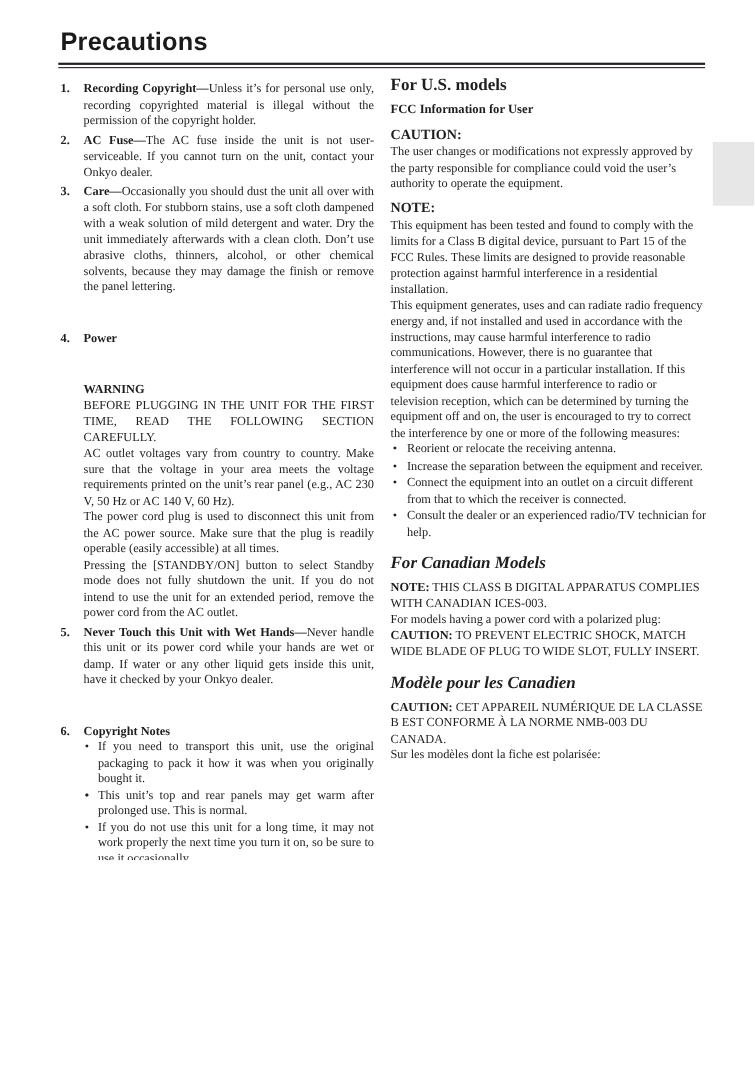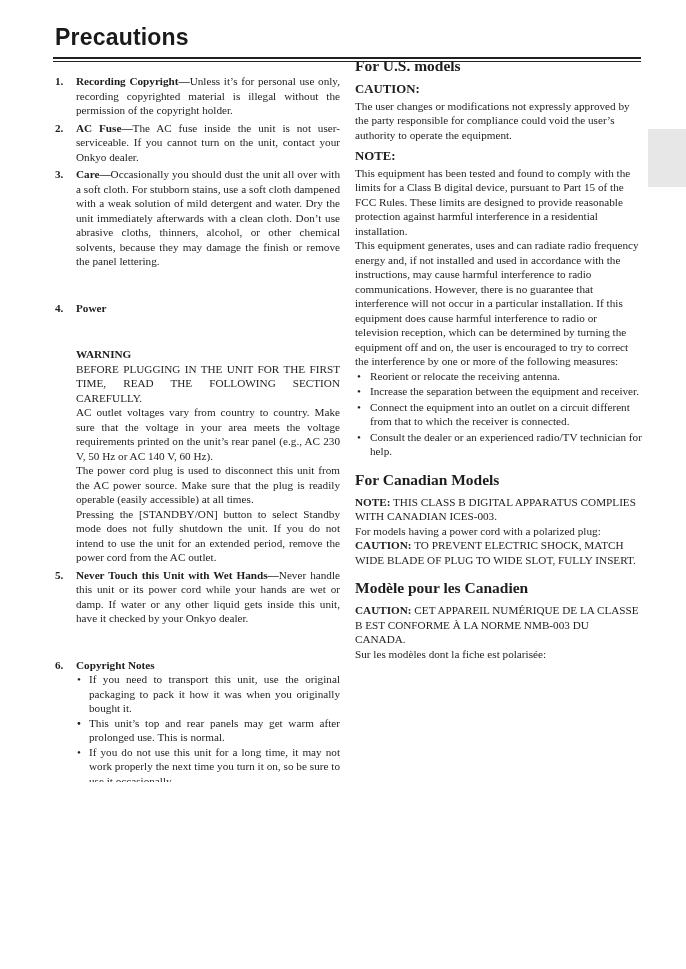--- a/index.html
+++ b/index.html
@@ -15,31 +15,31 @@
   .title-rule {
     position:absolute; left:53px; top:57px; width:588px; height:2px;
     border-top:2.4px solid #231f20; border-bottom:1.1px solid #231f20;
   }
   .side-tab {
     position:absolute; left:648px; top:129px; width:38px; height:58px;
     background:#e7e7e7;
   }
   .col { position:absolute; font-size:11.2px; line-height:14.5px; }
   .col-left { left:55px; top:74px; width:285px; text-align:justify; }
-  .col-right { left:355px; top:56px; width:287px; text-align:left; }
+  .col-right { left:355px; top:68px; width:287px; text-align:left; }
   .b { font-weight:bold;margin-top:32px; }
   .item { position:relative; padding-left:21px; margin:0 0 3px 0; }
   .num { position:absolute; left:0; top:0; font-weight:bold; }
   .gap { margin-top:5px; }
   .bullet { position:relative; padding-left:13px; }
   .bullet .marker { position:absolute; left:1px; top:0; }
   .rbullet { position:relative; padding-left:15px; margin-bottom:1px; }
   .rbullet .marker { position:absolute; left:2px; top:0; }
   .h2 { font-size:15.5px; font-weight:bold; margin:0 0 6px 0; line-height:19px; }
-  .h2.spaced { margin-top:11px; }
+  .h2.spaced { margin-top:11px;font-style:italic; }
   .h3 { font-size:11.5px; font-weight:bold; margin:0 0 7px 0; }
   .h4 { font-size:12.8px; font-weight:bold; margin:7px 0 2px 0; }
   .para { margin:0; }
   .page-number {
     position:absolute; left:640px; top:923px;
     font-family:"Liberation Sans", sans-serif; font-size:17px; color:#2a2a2a;
   }
 </style>
 </head>
 <body>
@@ -98,20 +98,21 @@
       <div class="bullet">
         <span class="marker">•</span><span>If you do not use this unit for a long time, it may not work properly the next time you turn it on, so be sure to use it occasionally.</span>
       </div>
     </div>
 
   </div>
 
   <div class="col col-right">
 
     <div class="h2">For U.S. models</div>
+    <div class="h3">FCC Information for User</div>
 
     <div class="h4">CAUTION:</div>
     <div class="para">The user changes or modifications not expressly approved by the party responsible for compliance could void the user’s authority to operate the equipment.</div>
 
     <div class="h4">NOTE:</div>
     <div class="para">This equipment has been tested and found to comply with the limits for a Class B digital device, pursuant to Part 15 of the FCC Rules. These limits are designed to provide reasonable protection against harmful interference in a residential installation.</div>
     <div class="para">This equipment generates, uses and can radiate radio frequency energy and, if not installed and used in accordance with the instructions, may cause harmful interference to radio communications. However, there is no guarantee that interference will not occur in a particular installation. If this equipment does cause harmful interference to radio or television reception, which can be determined by turning the equipment off and on, the user is encouraged to try to correct the interference by one or more of the following measures:</div>
 
     <div class="rbullet">
       <span class="marker">•</span><span>Reorient or relocate the receiving antenna.</span>

